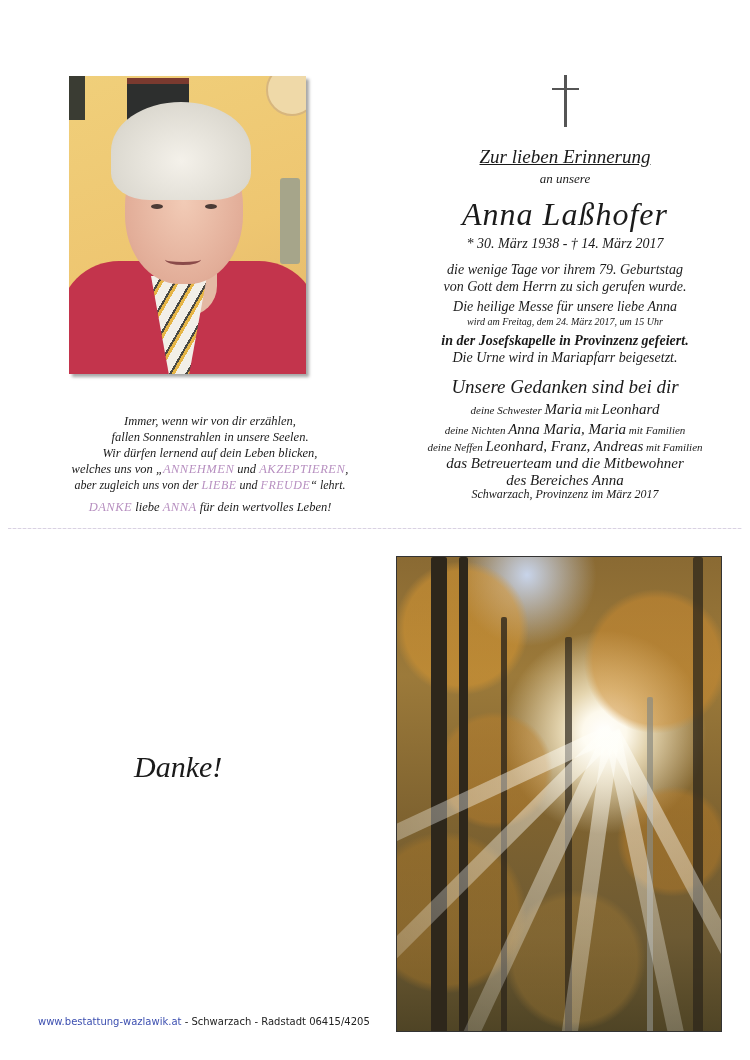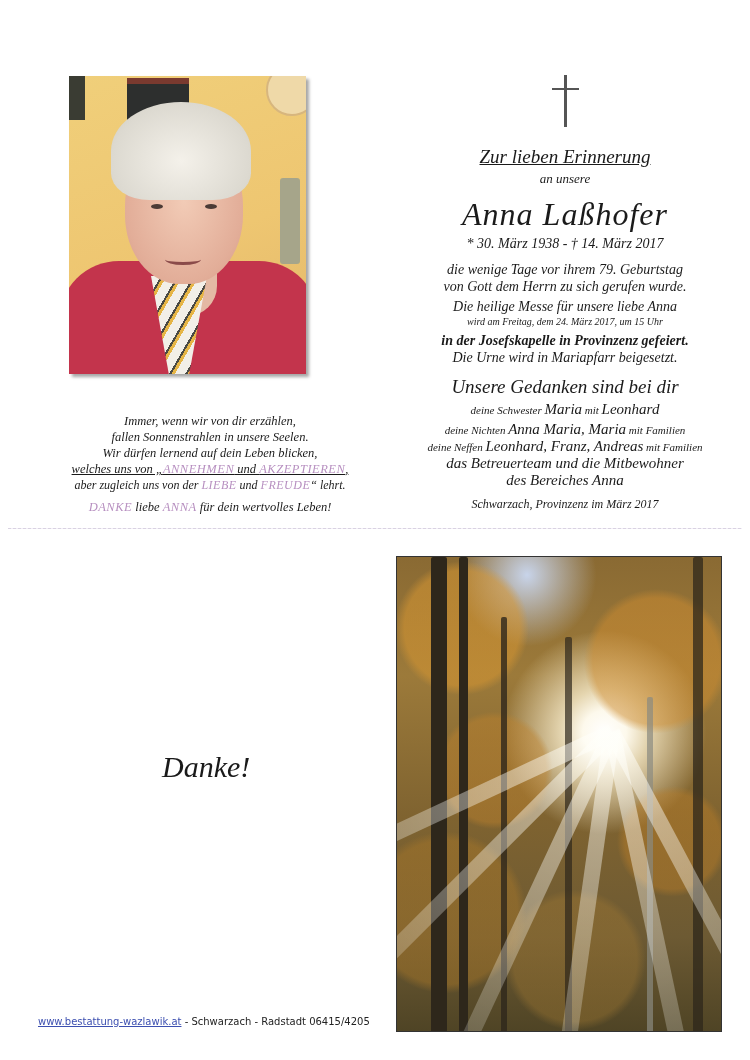--- a/index.html
+++ b/index.html
@@ -57,21 +57,21 @@
     .forest .ray { position:absolute; left:64%; top:37%; width:16px; height:520px; background:linear-gradient(180deg, rgba(255,255,250,0.55), rgba(220,220,220,0.0)); transform-origin: 50% 0; }
     .forest .leaves { position:absolute; inset:0; background:
       radial-gradient(circle at 20% 15%, rgba(214,150,50,0.55) 0 12%, transparent 14%),
       radial-gradient(circle at 80% 22%, rgba(206,140,48,0.5) 0 14%, transparent 16%),
       radial-gradient(circle at 30% 45%, rgba(190,130,45,0.45) 0 15%, transparent 17%),
       radial-gradient(circle at 85% 60%, rgba(185,125,40,0.45) 0 12%, transparent 14%),
       radial-gradient(circle at 15% 75%, rgba(170,120,40,0.45) 0 16%, transparent 18%),
       radial-gradient(circle at 55% 85%, rgba(160,120,50,0.4) 0 14%, transparent 16%); }
 
     .footer { left: 38px; top: 1016px; font-family: "DejaVu Sans", "Liberation Sans", sans-serif; font-size: 10px; color: #222; white-space: nowrap; }
-    .footer a { color: #3c4fb0; text-decoration: underline; }
+    .footer a { color: #3c4fb0; }
   </style>
 </head>
 <body>
 
 <div class="abs portrait">
   <div class="frame1"></div>
   <div class="frame2"></div>
   <div class="clock"></div>
   <div class="lamp"></div>
   <div class="cardigan"></div>
@@ -104,38 +104,38 @@
   <span>deine Schwester </span><span style="font-size:15px">Maria</span><span> mit </span><span style="font-size:15px">Leonhard</span>
 </div>
 <div class="abs right-col center it line" style="top:421px;font-size:11px;text-align:center;">
   <span>deine Nichten </span><span style="font-size:15px">Anna Maria, Maria</span><span> mit Familien</span>
 </div>
 <div class="abs right-col center it line" style="top:438px;font-size:11px;font-style:italic;">
   <span>deine Neffen </span><span style="font-size:15px">Leonhard, Franz, Andreas</span><span> mit Familien</span>
 </div>
 <div class="abs right-col center it line" style="top:455px;font-size:15px;">das Betreuerteam und die Mitbewohner</div>
 <div class="abs right-col center it line" style="top:472px;font-size:15px;">des Bereiches Anna</div>
-<div class="abs right-col center it line" style="top:497px;font-size:12px;">Schwarzach, Provinzenz im März 2017</div>
+<div class="abs right-col center it line" style="top:487px;font-size:12px;">Schwarzach, Provinzenz im März 2017</div>
 
 <div class="abs center it line" style="left:40px;width:340px;top:414px;font-size:12.5px;">Immer, wenn wir von dir erzählen,</div>
 <div class="abs center it line" style="left:40px;width:340px;top:430px;font-size:12.5px;">fallen Sonnenstrahlen in unsere Seelen.</div>
 <div class="abs center it line" style="left:40px;width:340px;top:446px;font-size:12.5px;">Wir dürfen lernend auf dein Leben blicken,</div>
-<div class="abs center it line" style="left:40px;width:340px;top:462px;font-size:12.5px;text-decoration:underline;">
+<div class="abs center it line" style="left:40px;width:340px;top:462px;font-size:12.5px;">
   <span>welches uns von „</span><span class="pink">ANNEHMEN</span><span> und </span><span class="pink">AKZEPTIEREN</span><span>,</span>
 </div>
 <div class="abs center it line" style="left:40px;width:340px;top:478px;font-size:12px;font-style:italic;">
   <span>aber zugleich uns von der </span><span class="pink">LIEBE</span><span> und </span><span class="pink">FREUDE</span><span>“ lehrt.</span>
 </div>
 <div class="abs center it line" style="left:40px;width:340px;top:500px;font-size:12.5px;">
   <span class="pink">DANKE</span><span> liebe </span><span class="pink">ANNA</span><span> für dein wertvolles Leben!</span>
 </div>
 
 <div class="abs divider"></div>
 
-<div class="abs it line" style="left:134px;top:750px;font-size:30px;margin-left:28px;">Danke!</div>
+<div class="abs it line" style="left:134px;top:750px;font-size:30px;">Danke!</div>
 
 <div class="abs forest">
   <div class="sky"></div>
   <div class="leaves"></div>
   <div class="trunk" style="left:34px;top:0;width:16px;height:476px;"></div>
   <div class="trunk" style="left:62px;top:0;width:9px;height:476px;"></div>
   <div class="trunk" style="left:104px;top:60px;width:6px;height:416px;opacity:0.8"></div>
   <div class="trunk" style="left:168px;top:80px;width:7px;height:396px;opacity:0.7"></div>
   <div class="trunk" style="left:250px;top:140px;width:6px;height:336px;background:#8a8a80;opacity:0.7"></div>
   <div class="trunk" style="left:296px;top:0;width:10px;height:476px;opacity:0.75"></div>

